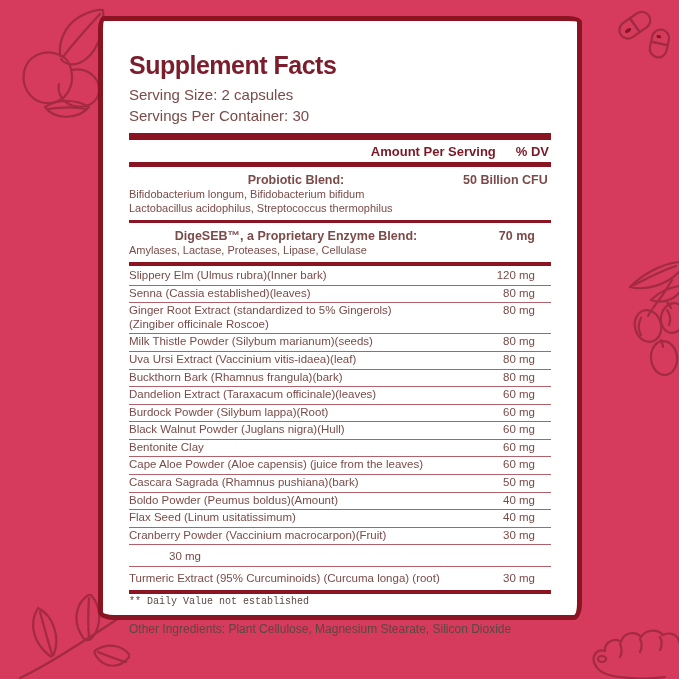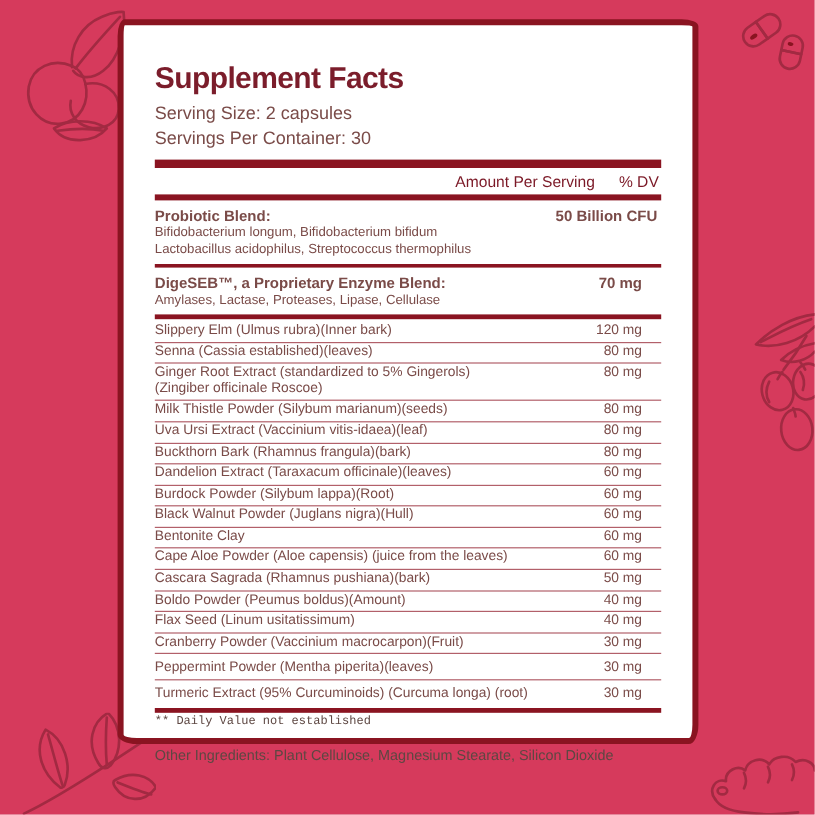--- a/index.html
+++ b/index.html
@@ -19,26 +19,26 @@
     padding:30px 26px 0 26px;
   }
   .title{font-size:25px;font-weight:bold;color:var(--title-text,#7b1d2b);letter-spacing:-0.5px;margin:0 0 4px 0;}
   .serving{font-size:15px;color:var(--body-text,#7a4b48);line-height:1.4;}
   .bar{background:var(--maroon,#8a1421);width:100%;}
   .bar-7{height:7px;margin-top:7px;}
   .bar-5{height:5px;}
   .bar-4{height:4px;}
   .bar-3{height:3px;}
   .hdr{display:flex;justify-content:flex-end;align-items:center;gap:20px;
-    font-size:13px;font-weight:normal;color:var(--header-text,#7b1826);padding:4px 2px 3px 0;}
+    font-size:13px;font-weight:bold;color:var(--header-text,#7b1826);padding:4px 2px 3px 0;}
   .blend{padding-top:6px;}
   .blend-head{display:flex;align-items:flex-start;font-size:12.5px;font-weight:bold;color:var(--body-text,#7a4b48);}
   .blend-sub{font-size:11px;color:var(--body-text,#7a4b48);line-height:1.28;}
   .blend .bar{margin-top:5px;}
-  .grow{flex:1;}
+  .grow{flex:1;text-align:center;}
   .amt{width:88px;min-width:88px;text-align:right;padding-right:16px;box-sizing:border-box;white-space:nowrap;}
   .rows{margin-top:2px;}
   .row{display:flex;align-items:flex-start;font-size:11.5px;color:var(--body-text,#7a4b48);
     padding:1px 0 2px;border-bottom:1px solid var(--separator,#b2606a);line-height:1.18;}
   .row.gap{padding-top:5px;}
   .row.last{border-bottom:none;padding-bottom:5px;}
   .rname{flex:1;}
   .fn1{font-size:11.5px;color:var(--muted-text,#5d4742);margin-top:9px;}
   .fn2{font-size:10px;color:var(--muted-text,#5d4742);margin-top:2px;font-family:Liberation Mono, monospace;}
   .other{font-size:12px;color:var(--muted-text,#5d4742);margin-top:15px;}
@@ -198,21 +198,20 @@
         </div>
         <div class="row">
           <div class="rname">Flax Seed (Linum usitatissimum)</div>
           <div class="amt">40 mg</div>
         </div>
         <div class="row">
           <div class="rname">Cranberry Powder (Vaccinium macrocarpon)(Fruit)</div>
           <div class="amt">30 mg</div>
         </div>
         <div class="row gap">
-          <div class="rname">Peppermint Powder (Mentha piperita)(leaves)</div>
           <div class="amt">30 mg</div>
         </div>
         <div class="row gap last">
           <div class="rname">Turmeric Extract (95% Curcuminoids) (Curcuma longa) (root)</div>
           <div class="amt">30 mg</div>
         </div>
       </div>
 
     <div class="bar bar-4"></div>
 

